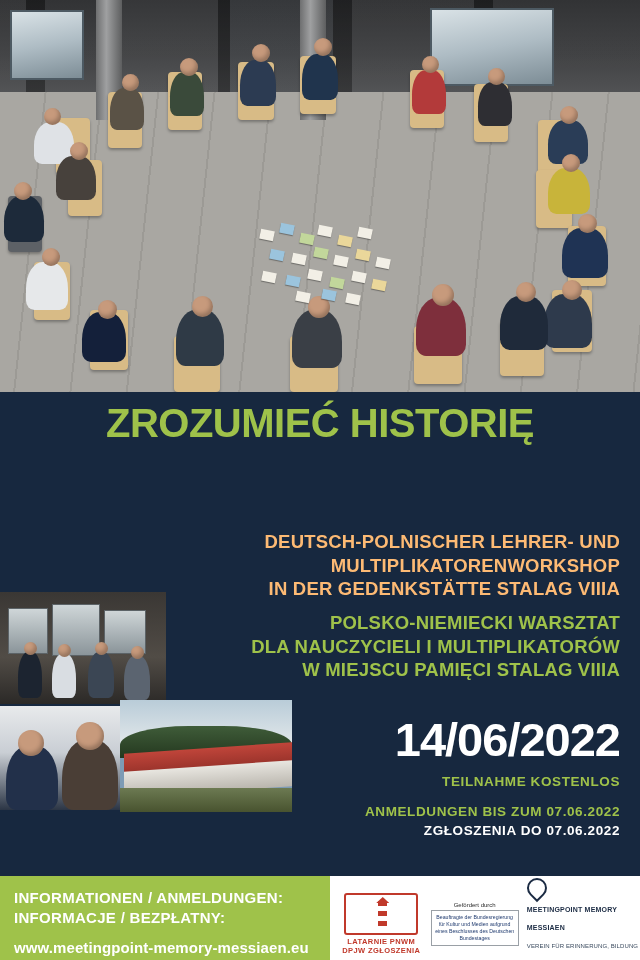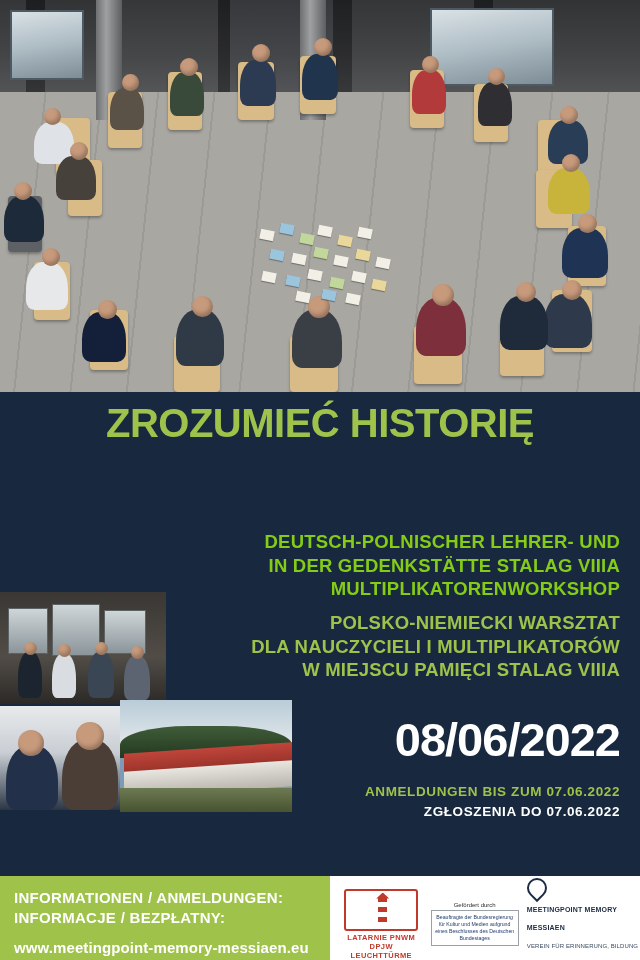--- a/index.html
+++ b/index.html
@@ -128,21 +128,21 @@
   }
 
   
   .subtitle-block {
     position: absolute;
     left: 190px; top: 530px;
     width: 430px;
     text-align: right;
   }
   .sub-de {
-    color: #84cc16;
+    color: #fdba74;
     font-size: 18.5px;
     font-weight: bold;
     line-height: 1.28;
     letter-spacing: 0.2px;
     text-transform: uppercase;
   }
   .sub-pl {
     color: #9fc24a;
     font-size: 18.5px;
     font-weight: bold;
@@ -500,53 +500,54 @@
     <div class="bldg-sky"></div>
     <div class="bldg-trees"></div>
     <div class="bldg-roof"></div>
     <div class="bldg-body"></div>
     <div class="bldg-ground"></div>
   </div>
 
   <div class="subtitle-block">
     <div class="sub-de">
       <div>DEUTSCH-POLNISCHER LEHRER- UND</div>
+      <div>MULTIPLIKATORENWORKSHOP</div>
       <div>IN DER GEDENKSTÄTTE STALAG VIIIA</div>
-      <div>MULTIPLIKATORENWORKSHOP</div>
     </div>
     <div class="sub-pl">
       <div>POLSKO-NIEMIECKI WARSZTAT</div>
       <div>DLA NAUCZYCIELI I MULTIPLIKATORÓW</div>
       <div>W MIEJSCU PAMIĘCI STALAG VIIIA</div>
     </div>
   </div>
 
-  <div class="date">08/06/2022</div>
+  <div class="date">14/06/2022</div>
 
   <div class="info-right">
+    <div class="info-green">TEILNAHME KOSTENLOS</div>
     <div class="info-gap"></div>
     <div class="info-green">ANMELDUNGEN BIS ZUM 07.06.2022</div>
     <div class="info-white">ZGŁOSZENIA DO 07.06.2022</div>
   </div>
 
   <div class="footer">
     <div class="footer-green">
       <div class="f-line1">INFORMATIONEN / ANMELDUNGEN:</div>
       <div class="f-line2">INFORMACJE / BEZPŁATNY:</div>
       <div class="f-url">www.meetingpoint-memory-messiaen.eu</div>
     </div>
 
     <div class="logos">
       <div class="logo-lighthouse">
         <div class="lh-graphic">
           <div class="lh-tower"></div>
           <div class="lh-top"></div>
         </div>
         <div class="lh-text1">LATARNIE PNWM</div>
-        <div class="lh-text2">DPJW LEUCHTTÜRME</div>
+        <div class="lh-text2">DPJW ZGŁOSZENIA</div>
       </div>
 
       <div class="logo-fund">
         <div class="fund-title">Gefördert durch</div>
         <div class="fund-box">Beauftragte der Bundesregierung für Kultur und Medien aufgrund eines Beschlusses des Deutschen Bundestages</div>
       </div>
 
       <div class="logo-mpm">
         <span class="mpm-mark"></span>
         <span class="mpm-text">

